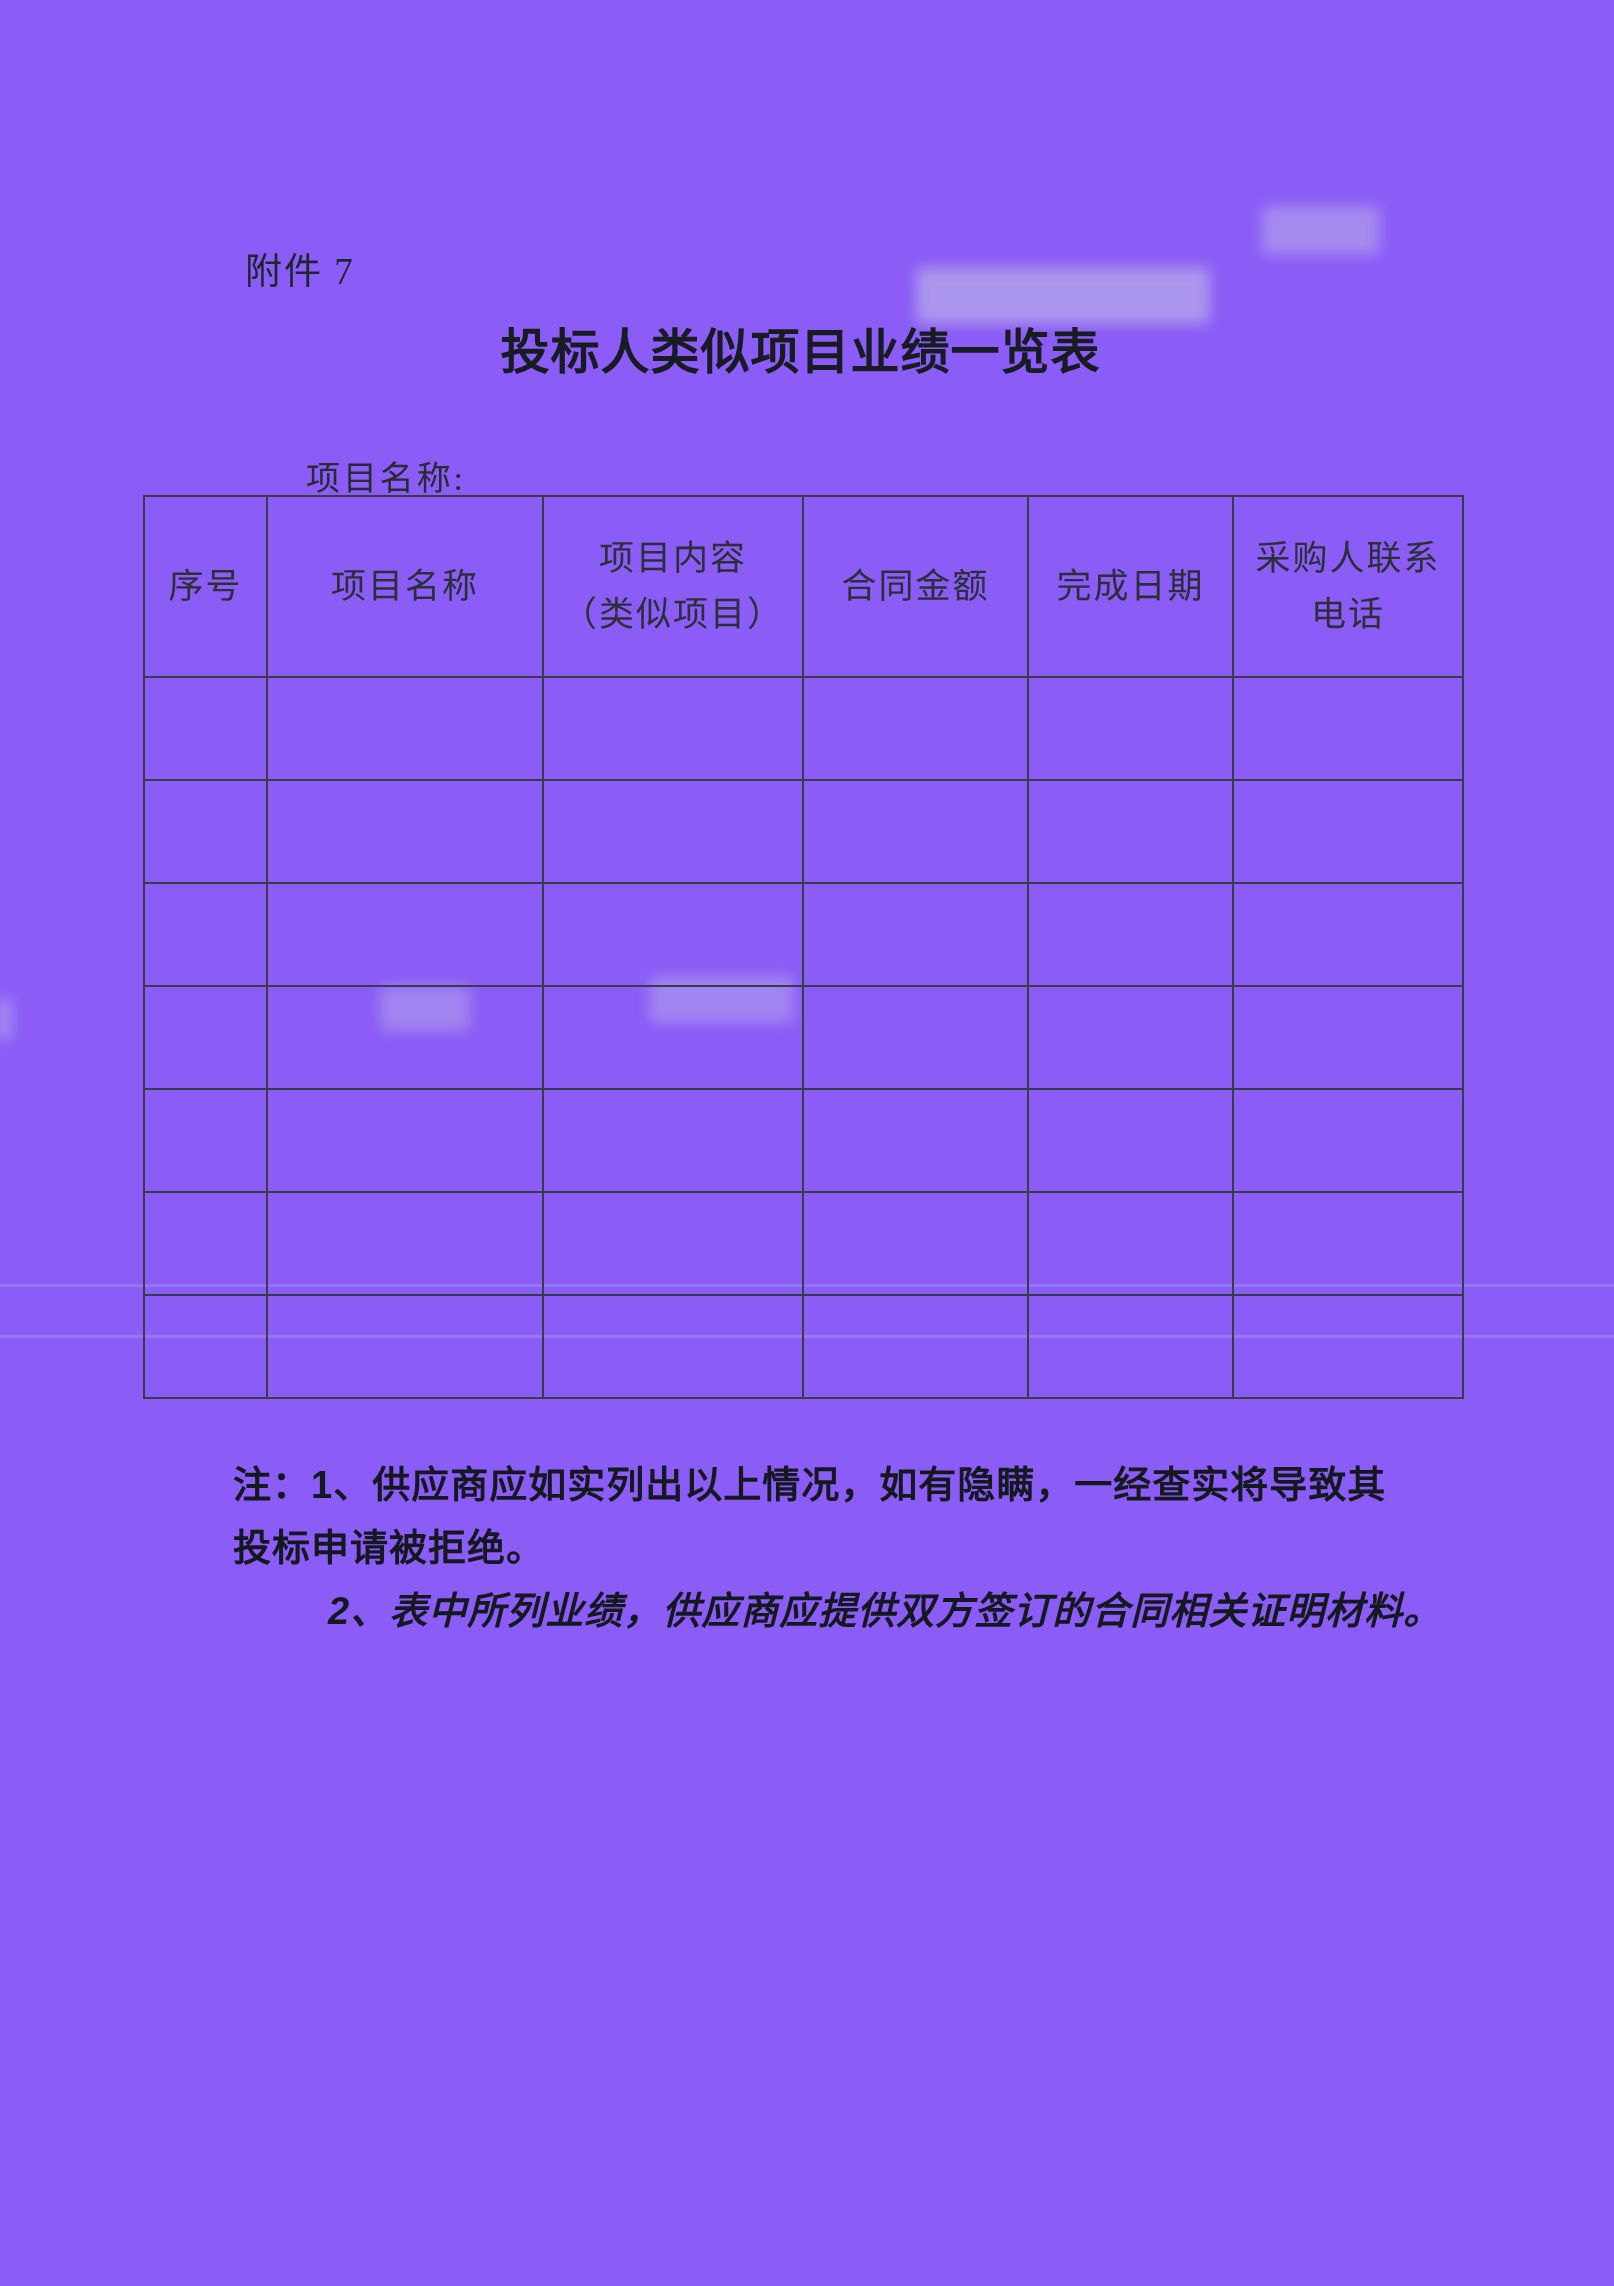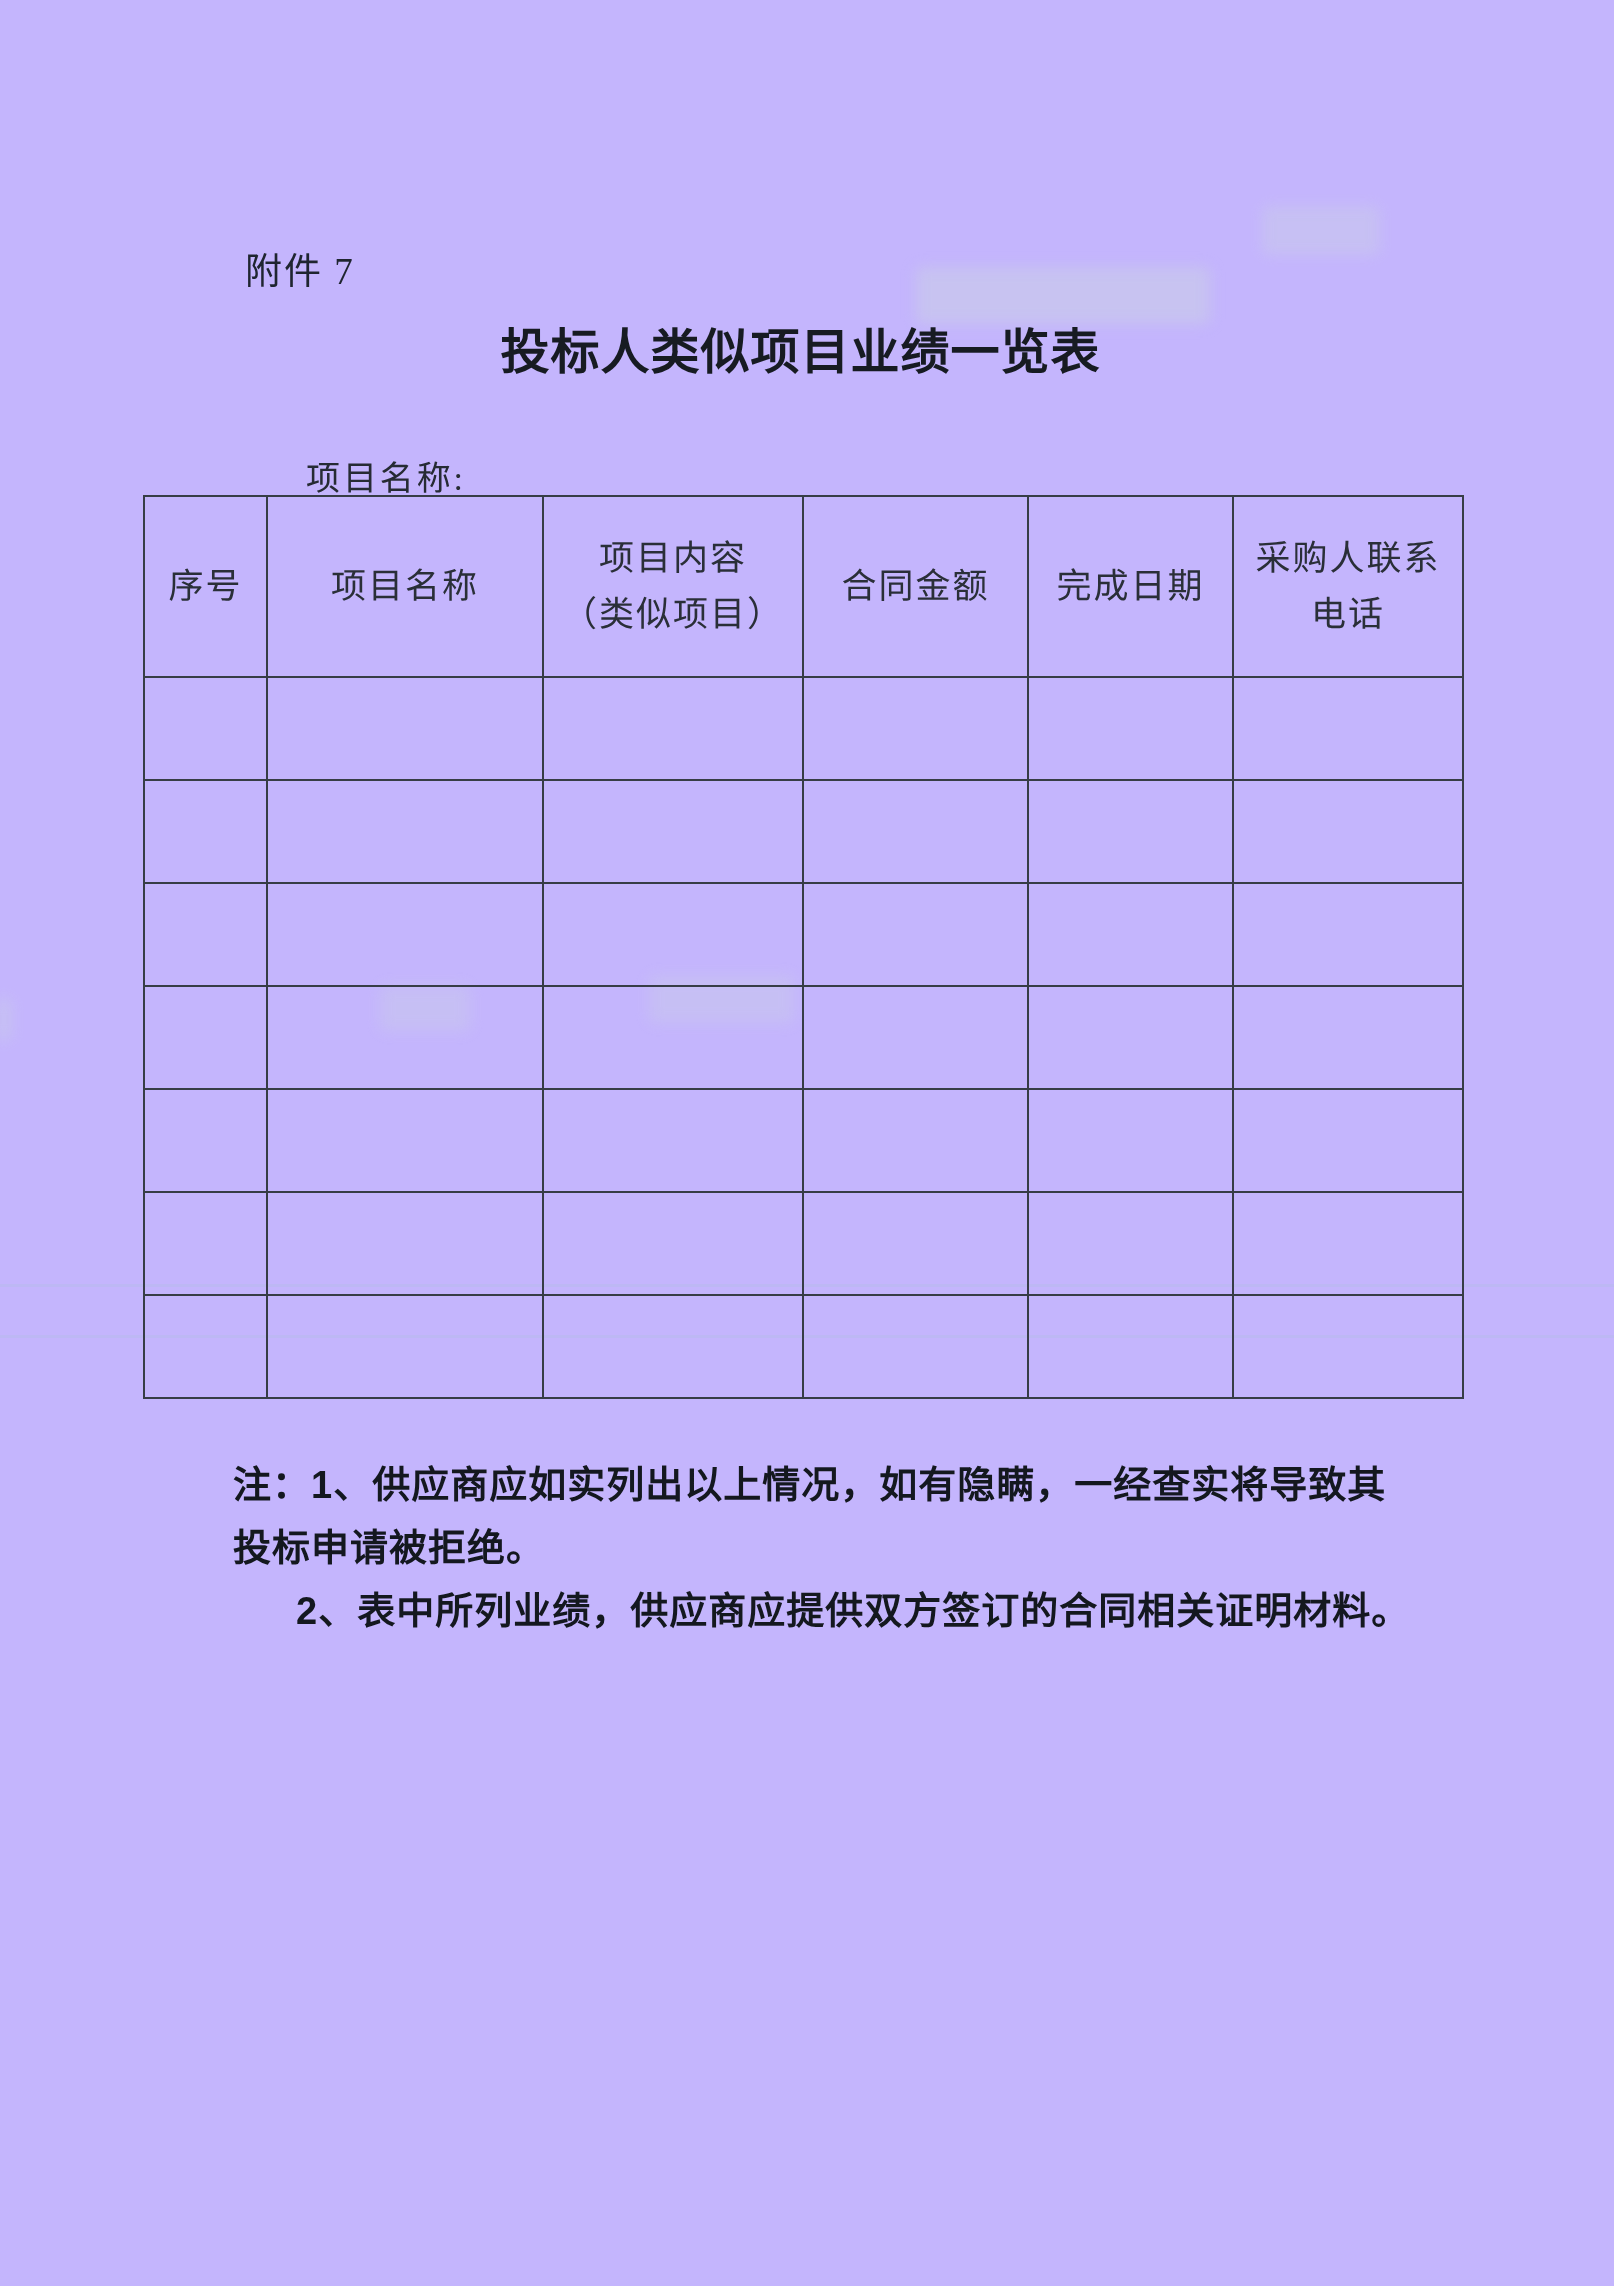--- a/index.html
+++ b/index.html
@@ -4,21 +4,21 @@
 <style>
   html, body {
     margin: 0;
     padding: 0;
     background: #e8e8ea;
   }
   .page {
     position: relative;
     width: 1614px;
     height: 2287px;
-    background: #c4b5fd;
+    background: #8b5cf6;
     overflow: hidden;
     font-family: "Liberation Serif", serif;
     color: #23272f;
   }
   
   .attachment-label {
     position: absolute;
     left: 245px;
     top: 241px;
     font-size: 37px;
@@ -82,21 +82,21 @@
     position: absolute;
     font-family: "Liberation Sans", sans-serif;
     font-weight: 700;
     font-size: 38px;
     letter-spacing: 1px;
     color: #14181f;
     white-space: nowrap;
   }
   .note-1 { left: 233px; top: 1454px; }
   .note-2 { left: 233px; top: 1517px; }
-  .note-3 { left: 296px; top: 1580px; }
+  .note-3 { left: 328px; top: 1580px; font-style: italic; }
   
   .artifact {
     position: absolute;
     background: rgba(203, 210, 229, 0.5);
     filter: blur(6.9px);
     border-radius: 5.9px;
     pointer-events: none;
   }
   .artifact.a-title    { left: 916px;  top: 267px;  width: 294px; height: 57px; }
   .artifact.a-topright { left: 1262px; top: 206px;  width: 118px; height: 49px; opacity: .8; }

